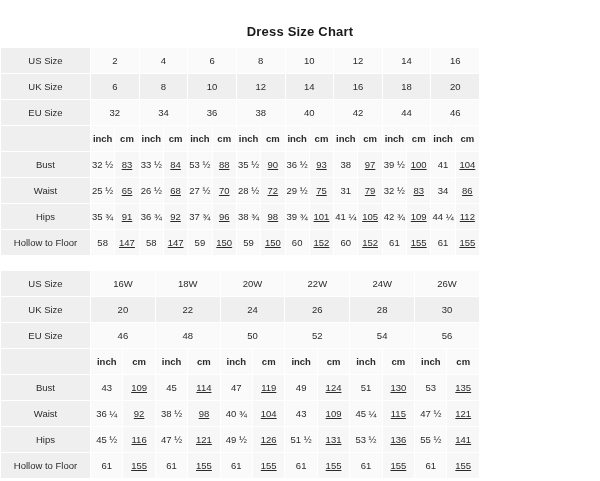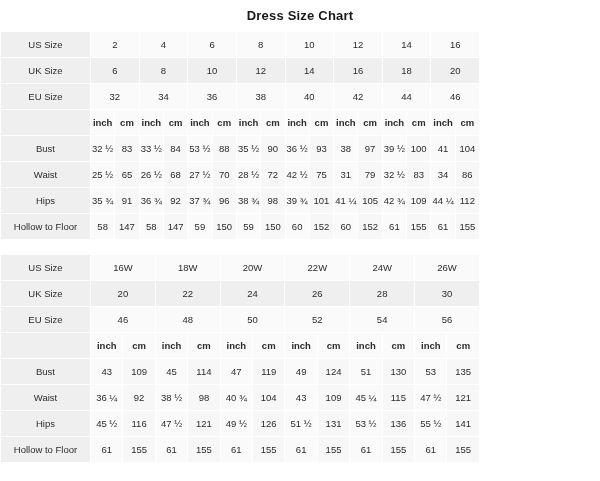--- a/index.html
+++ b/index.html
@@ -20,21 +20,21 @@
   }
   .chart-block {
     width: 600px;
     background: #ffffff;
   }
   .chart-title {
     text-align: center;
     font-size: 13px;
     font-weight: bold;
     color: #1a1a1a;
-    padding: 8px 0 8px 0;
+    padding: 24px 0 8px 0;
     letter-spacing: 0.2px;
   }
   table.size-table {
     border-collapse: collapse;
     width: 480px;
     table-layout: fixed;
   }
   table.size-table td {
     border: 1px solid #ffffff;
     text-align: center;
@@ -46,21 +46,21 @@
     white-space: nowrap;
   }
   .rowlabel {
     background: #efefef;
     width: 90px;
     font-size: 9.5px;
     color: #2b2b2b;
   }
   .shade-a { background: #efefef; }
   .shade-b { background: #fafafa; }
-  .shade-c { background: #f7f7f7; }
+  .shade-c { background: #f7f7f7; text-decoration: underline; }
   .gap {
     height: 14px;
     background: #ffffff;
   }
   .unit-cell { font-size: 9px; color: #3a3a3a; font-weight: bold; }
 </style>
 </head>
 <body>
 
 <div class="page">
@@ -142,21 +142,21 @@
           <tr>
             <td class="rowlabel">Waist</td>
             <td class="shade-b">25 ½</td>
             <td class="shade-c">65</td>
             <td class="shade-b">26 ½</td>
             <td class="shade-c">68</td>
             <td class="shade-b">27 ½</td>
             <td class="shade-c">70</td>
             <td class="shade-b">28 ½</td>
             <td class="shade-c">72</td>
-            <td class="shade-b">42 ½</td>
+            <td class="shade-b">29 ½</td>
             <td class="shade-c">75</td>
             <td class="shade-b">31</td>
             <td class="shade-c">79</td>
             <td class="shade-b">32 ½</td>
             <td class="shade-c">83</td>
             <td class="shade-b">34</td>
             <td class="shade-c">86</td>
           </tr>
           <tr>
             <td class="rowlabel">Hips</td>

